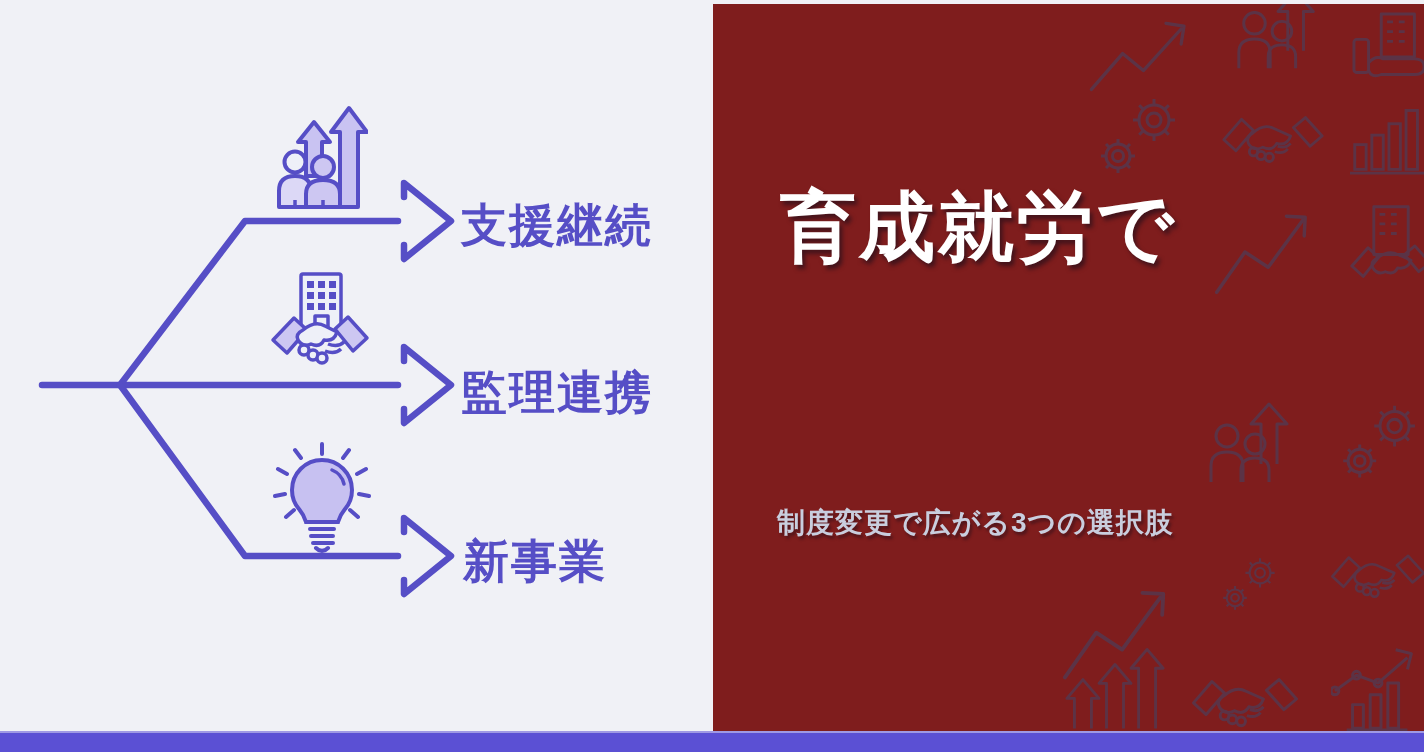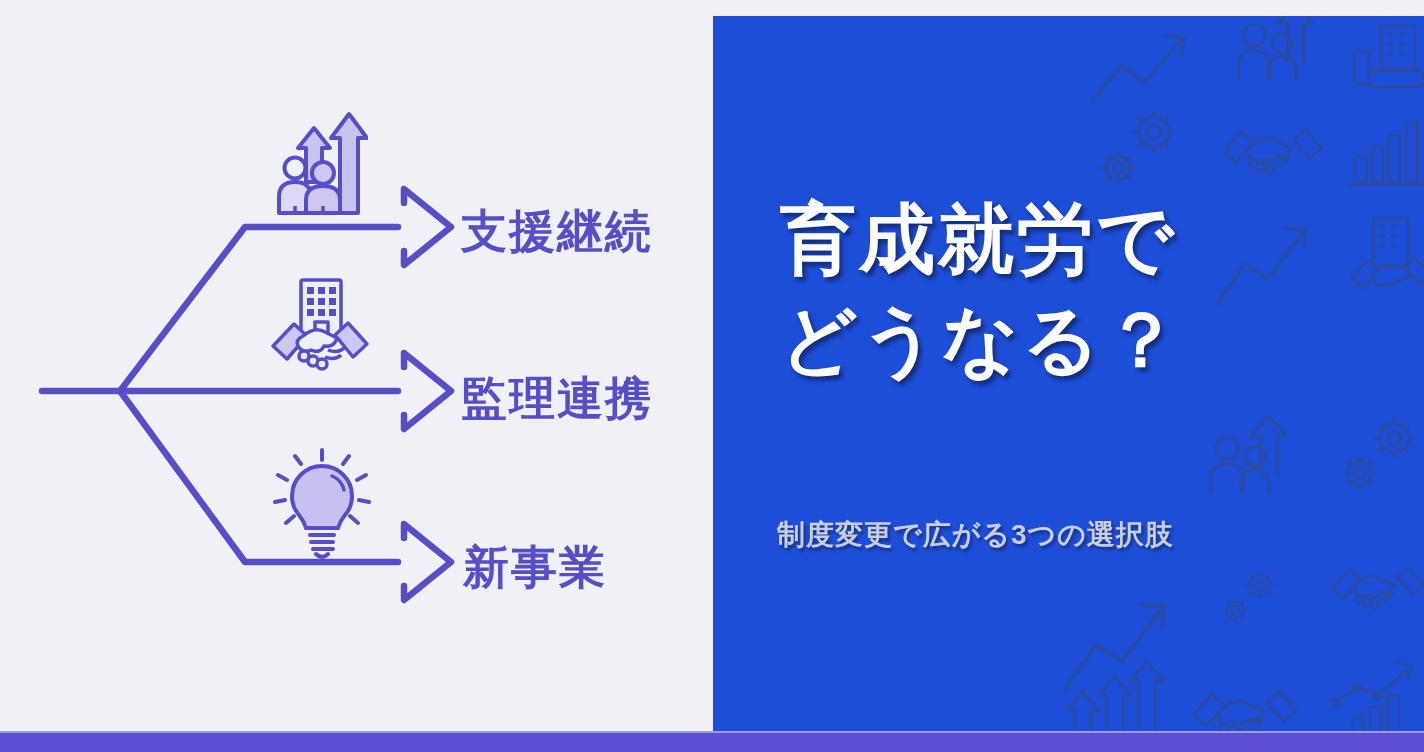--- a/index.html
+++ b/index.html
@@ -3,34 +3,34 @@
 <meta charset="utf-8">
 <style>
   html,body{margin:0;padding:0;}
   body{
     width:1424px;height:752px;position:relative;overflow:hidden;
     font-family:"Liberation Sans","DejaVu Sans",sans-serif;
     background:#f0f1f6;
   }
   
   .left-panel{
-    position:absolute;left:0;top:16px;width:713px;height:731px;
+    position:absolute;left:0;top:10px;width:713px;height:731px;
     background:#f0f1f6;
   }
   .diagram-svg{position:absolute;left:0;top:0;}
   .branch-icon{position:absolute;}
   .branch-label{
     position:absolute;
     font-size:46px;font-weight:800;color:#564ec6;letter-spacing:2px;
     white-space:nowrap;
   }
   
   .right-panel{
-    position:absolute;left:713px;top:16px;width:711px;height:731px;
-    background:#1d4ed8;overflow:hidden;
+    position:absolute;left:713px;top:4px;width:711px;height:731px;
+    background:#7f1d1d;overflow:hidden;
   }
   .pattern-layer{position:absolute;inset:0;}
   .pat{position:absolute;color:#394a70;opacity:.5;}
   .title-block{
     position:absolute;left:67px;top:172px;
     color:#ffffff;font-weight:900;font-size:76px;line-height:101px;
     letter-spacing:3px;white-space:nowrap;
     text-shadow:3px 4px 4px rgba(5,10,25,.5);
   }
   .subtitle{
@@ -247,18 +247,17 @@
     <svg class="pat" style="left:478px;top:660px;width:108px;height:70px">
         <use href="#p-handshake"></use>
       </svg>
     <svg class="pat" style="left:618px;top:632px;width:98px;height:98px">
         <use href="#p-linechart"></use>
       </svg>
   </div>
 
   <div class="title-block">
     <div>育成就労で</div>
-    <div>どうなる？</div>
   </div>
   <div class="subtitle">制度変更で広がる3つの選択肢</div>
 </div>
 
 <div class="bottom-bar"></div>
 
 </body></html>

